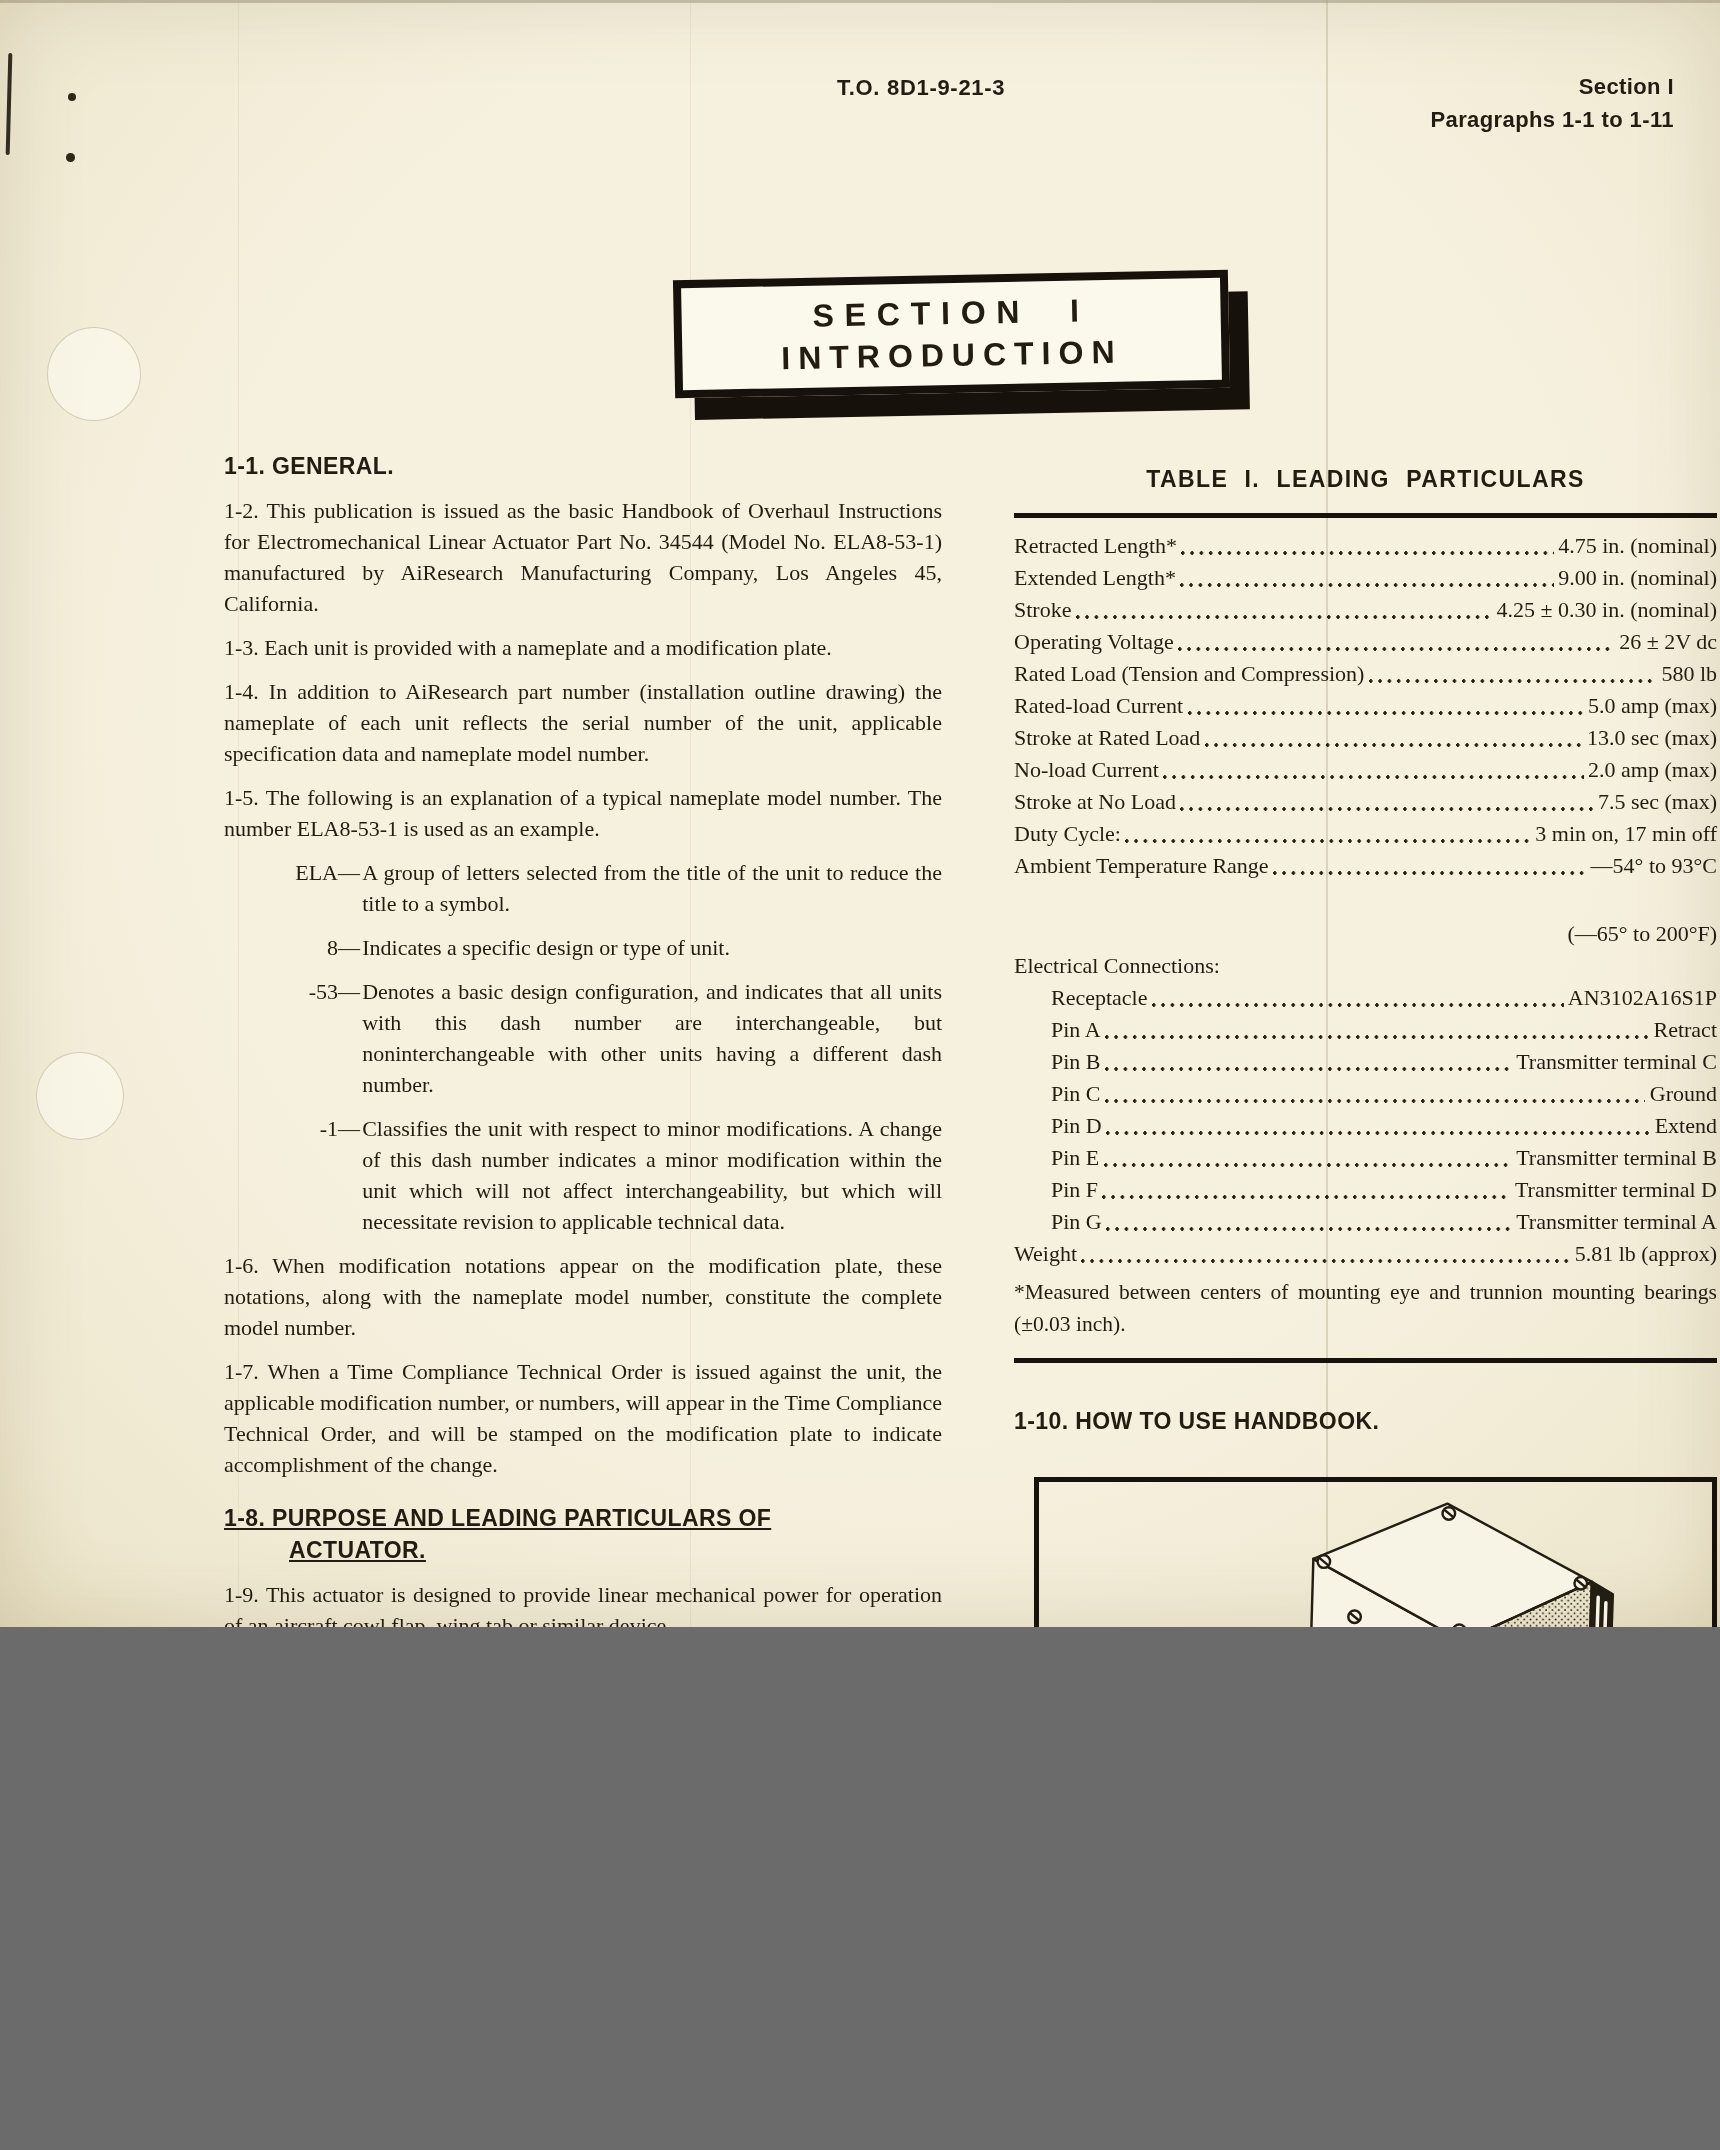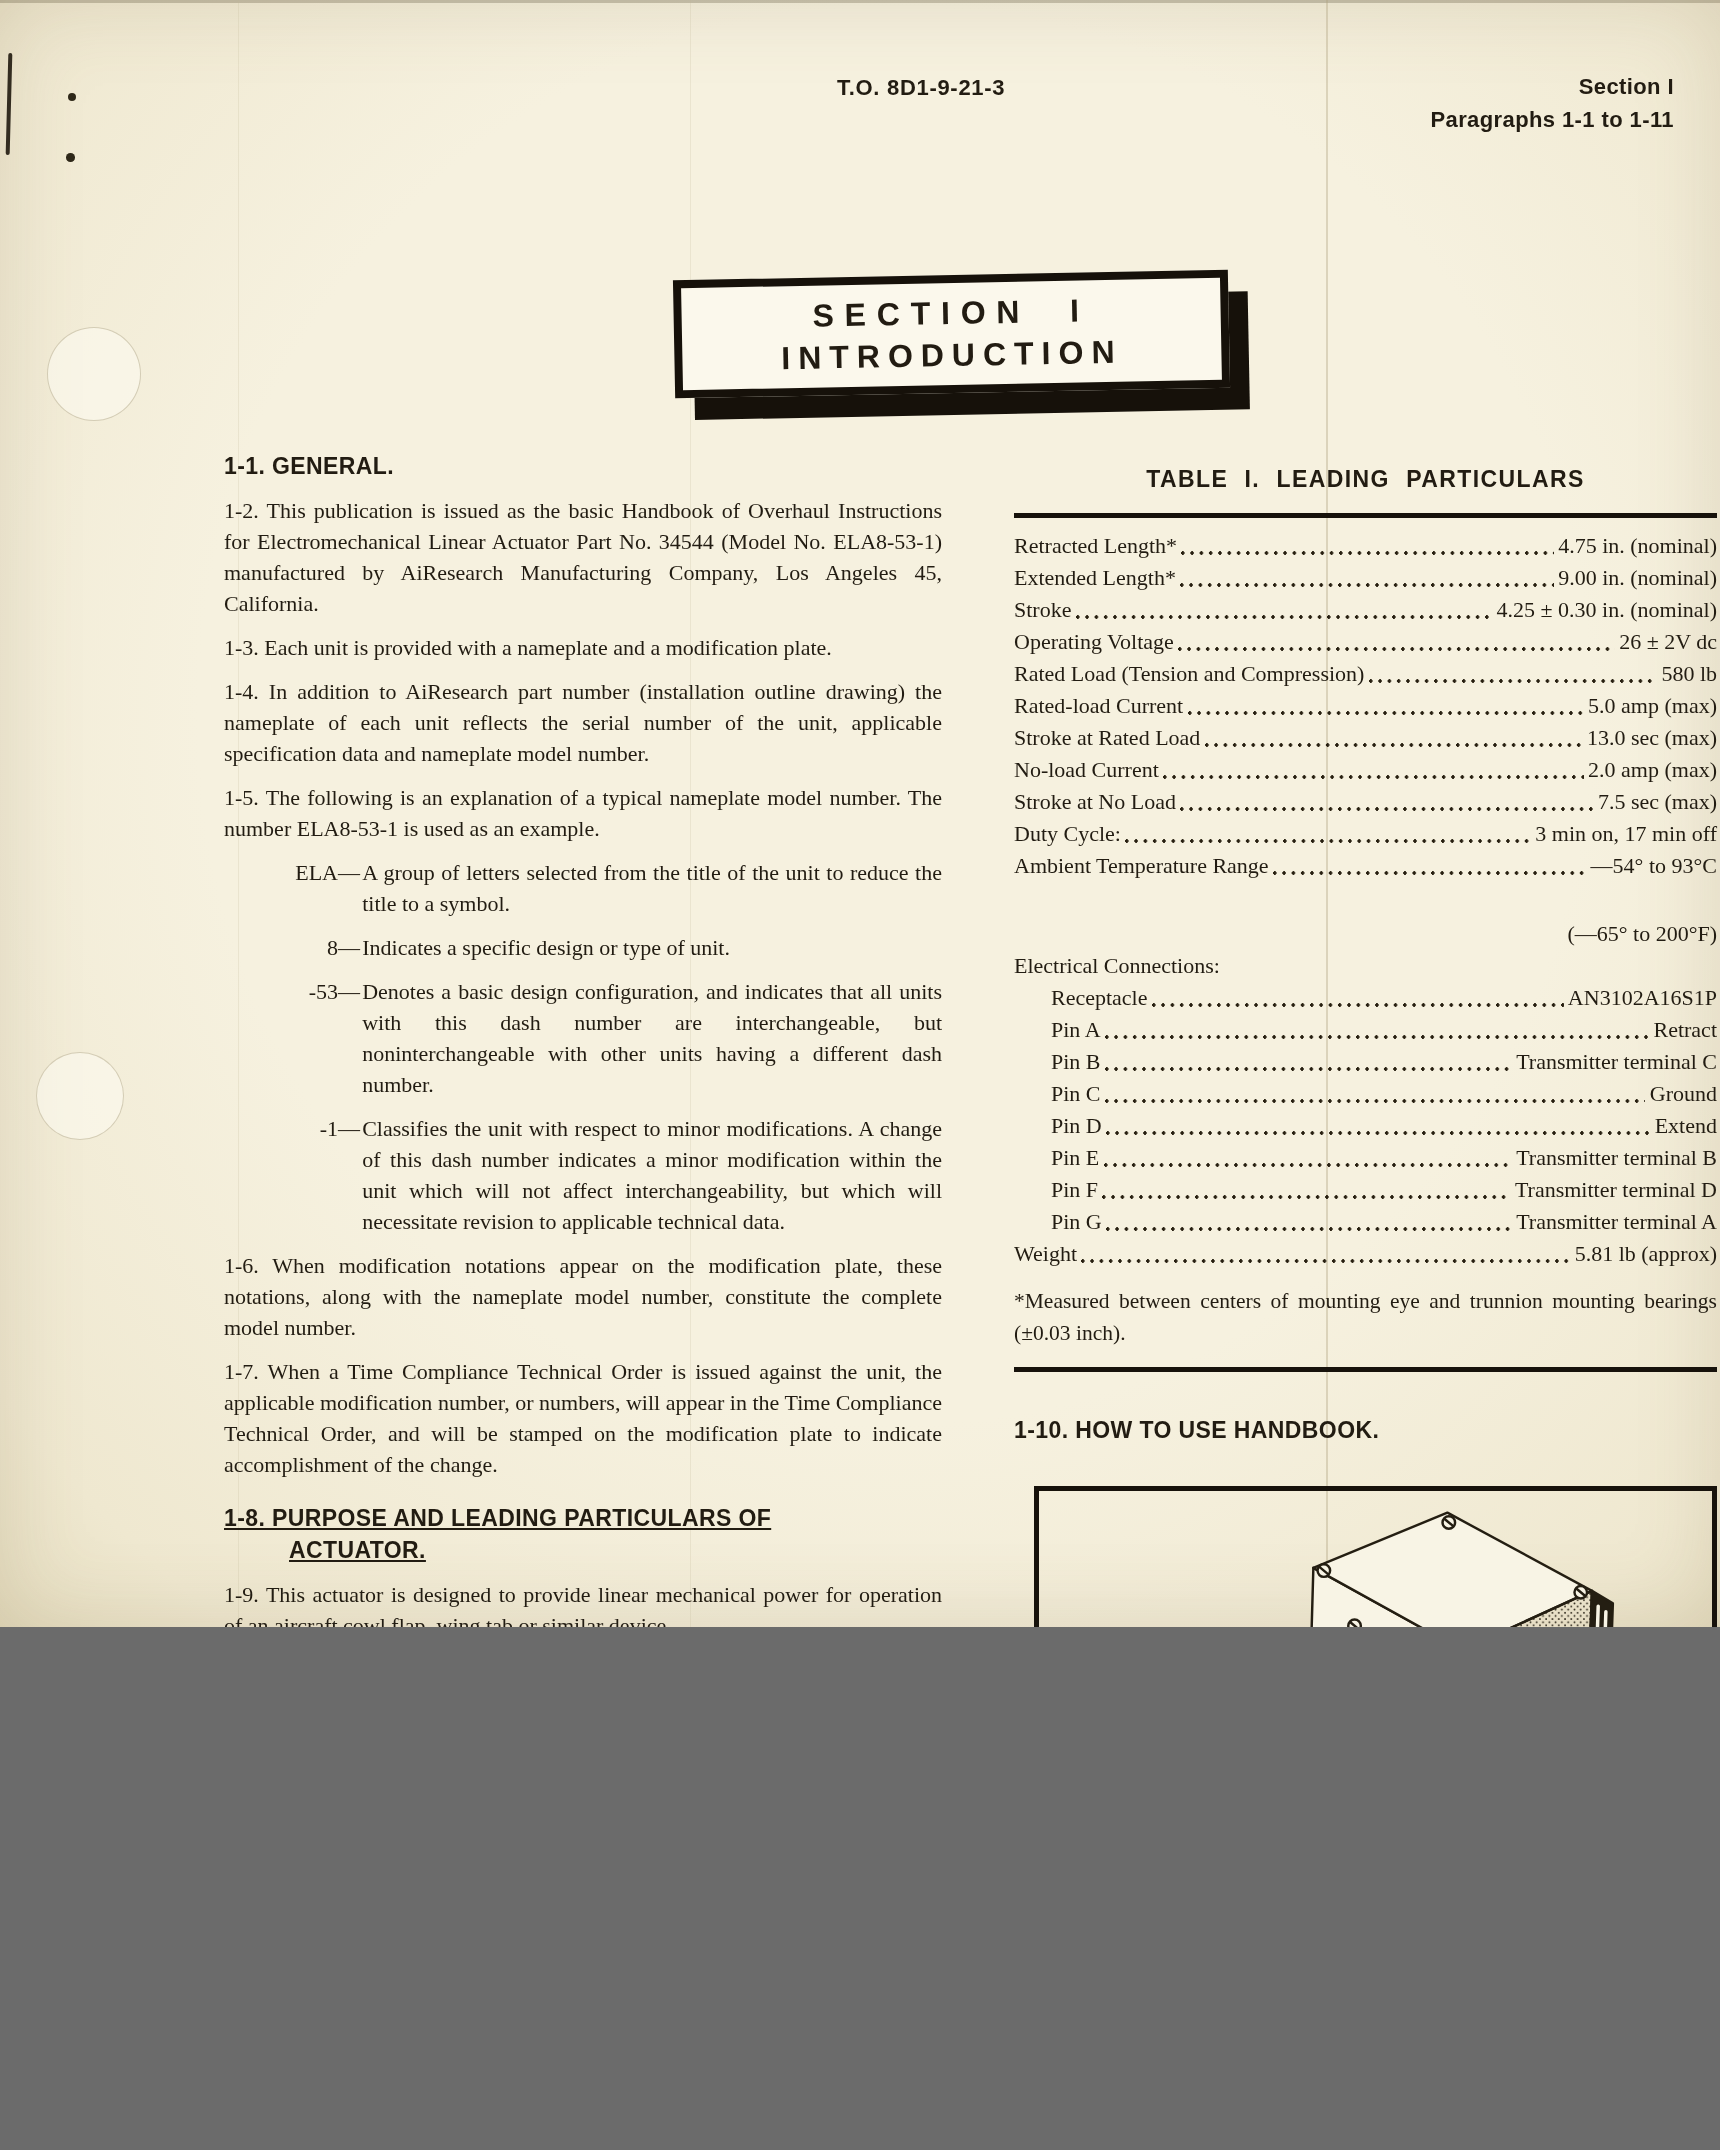--- a/index.html
+++ b/index.html
@@ -45,21 +45,21 @@
   .trule.bottom{margin-top:18.6px;}
   .tbl{margin-top:11.5px;}
   .trow{display:flex;font-size:22px;line-height:32px;}
   .tlabel{white-space:nowrap;}
   .tvalue{white-space:nowrap;}
   .dots{flex:1;height:3.6px;align-self:flex-end;margin:0 4.3px 6.5px 4.3px;
     background-image:radial-gradient(circle at 1.8px 1.8px,#271f10 1.4px,rgba(0,0,0,0) 1.9px);
     background-size:9.3px 3.6px;background-repeat:repeat-x;}
   .trow.indent{margin-left:37px;}
   .trow.value-only{justify-content:flex-end;margin-top:36px;}
-  .footnote{font-size:21.5px;line-height:32px;text-align:justify;margin-top:15px;font-family:Liberation Serif, serif;}
+  .footnote{font-size:21.5px;line-height:32px;text-align:justify;margin-top:6px;font-family:Liberation Serif, serif;}
   .h10{margin-top:42px;}
   .p11{font-size:22px;line-height:32px;text-align:justify;margin-top:17px;}
   
   .figbox{margin-top:40px;height:391px;border:5.7px solid #17120b;position:relative;margin-left:20px;}
   .figbox svg{position:absolute;left:0;top:0;width:100%;height:100%;}
   .plate{position:absolute;right:113px;bottom:21.5px;font:400 19.4px "Liberation Sans", sans-serif;letter-spacing:2.9px;color:#2b2417;}
   .caption{margin-top:20px;text-align:center;font:italic 700 22px/36px "Liberation Sans", sans-serif;}
   .pageno{position:absolute;right:42px;top:2072px;font:700 25px "Liberation Sans", sans-serif;}
 </style>
 </head>

